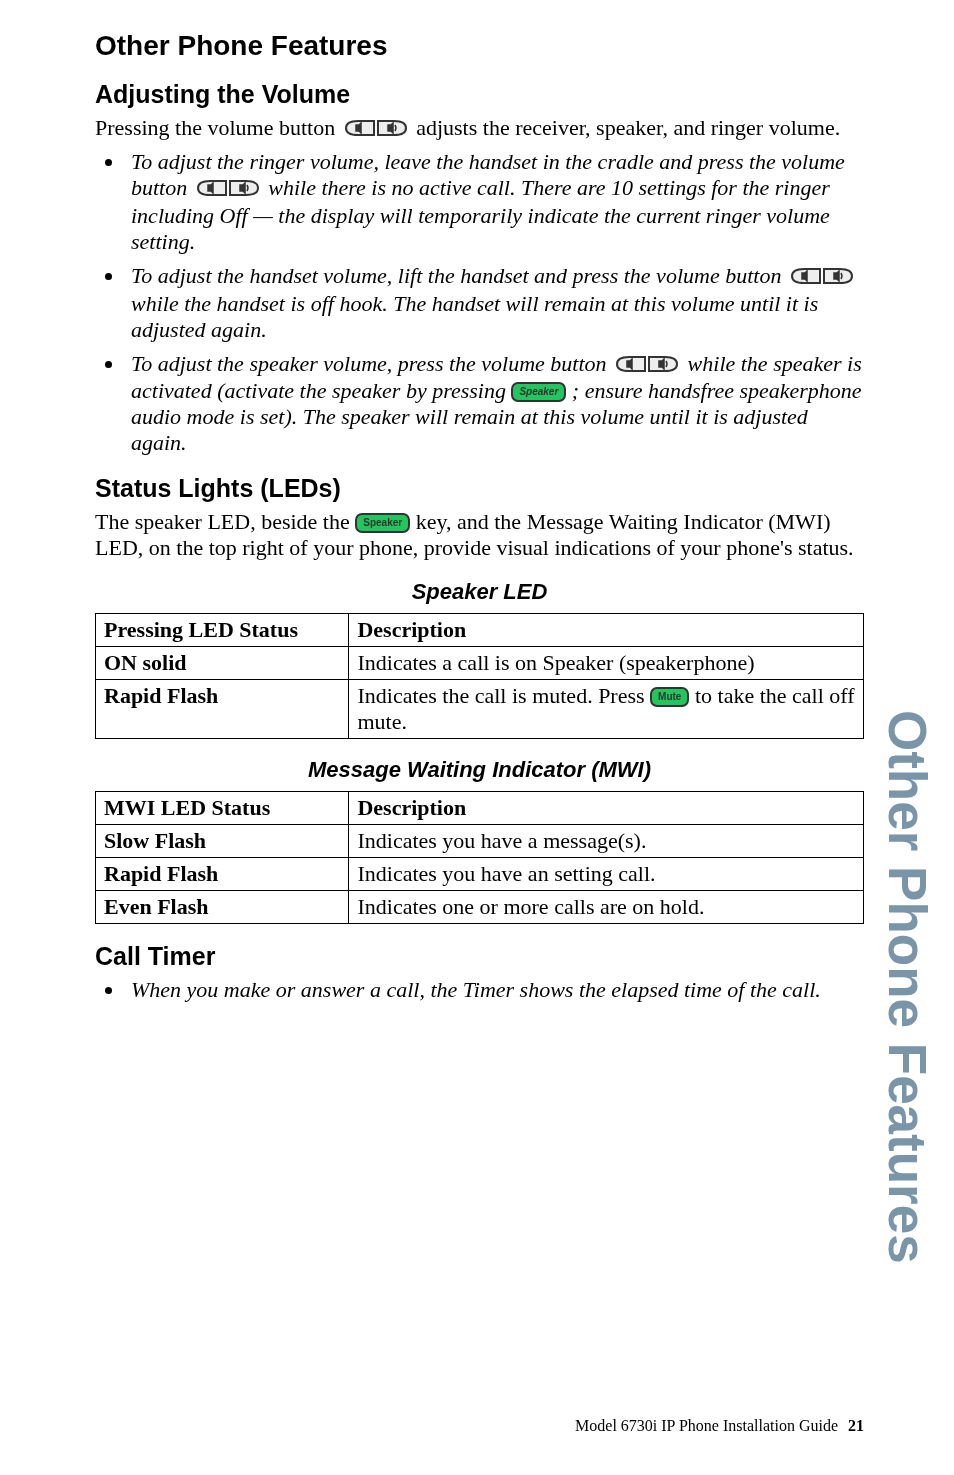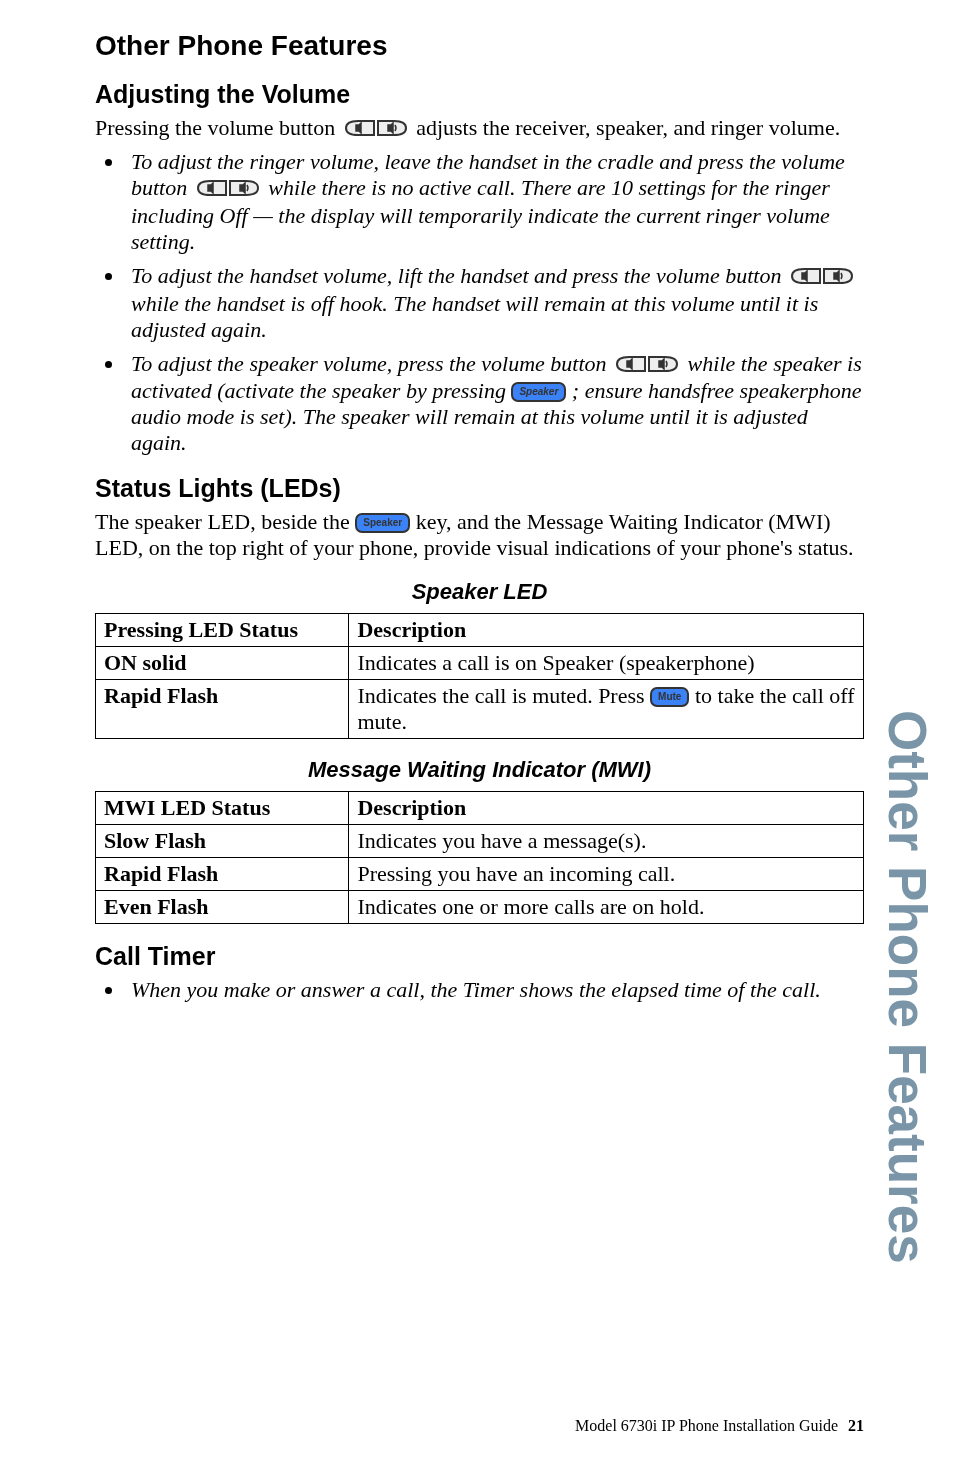--- a/index.html
+++ b/index.html
@@ -45,21 +45,21 @@
   li { font-size: 22px; line-height: 1.18; margin-bottom: 8px; padding-left: 6px; font-style: italic; }
   .btn-vol {
     display: inline-block;
     vertical-align: middle;
     margin: 0 3px;
   }
   .btn-key {
     display: inline-block;
     border: 2px solid #333;
     border-radius: 7px;
-    background: #3b82f6;
+    background: #22c55e;
     font-size: 10px;
     font-weight: bold;
     font-family: Arial, sans-serif;
     padding: 1px 6px;
     vertical-align: middle;
     color: #333;
     line-height: 1.4;
     position: relative;
     top: -1px;
   }
@@ -211,21 +211,21 @@
         <tr>
       <th style="width:33%">MWI LED Status</th>
       <th>Description</th>
     </tr>
     <tr>
       <td style="font-weight:bold">Slow Flash</td>
       <td>Indicates you have a message(s).</td>
     </tr>
     <tr>
       <td style="font-weight:bold">Rapid Flash</td>
-      <td>Pressing you have an incoming call.</td>
+      <td>Indicates you have an setting call.</td>
     </tr>
     <tr>
       <td style="font-weight:bold">Even Flash</td>
       <td>Indicates one or more calls are on hold.</td>
     </tr>
   </tbody>
     </table>
 
   <div class="h2">Call Timer</div>
   <ul>

